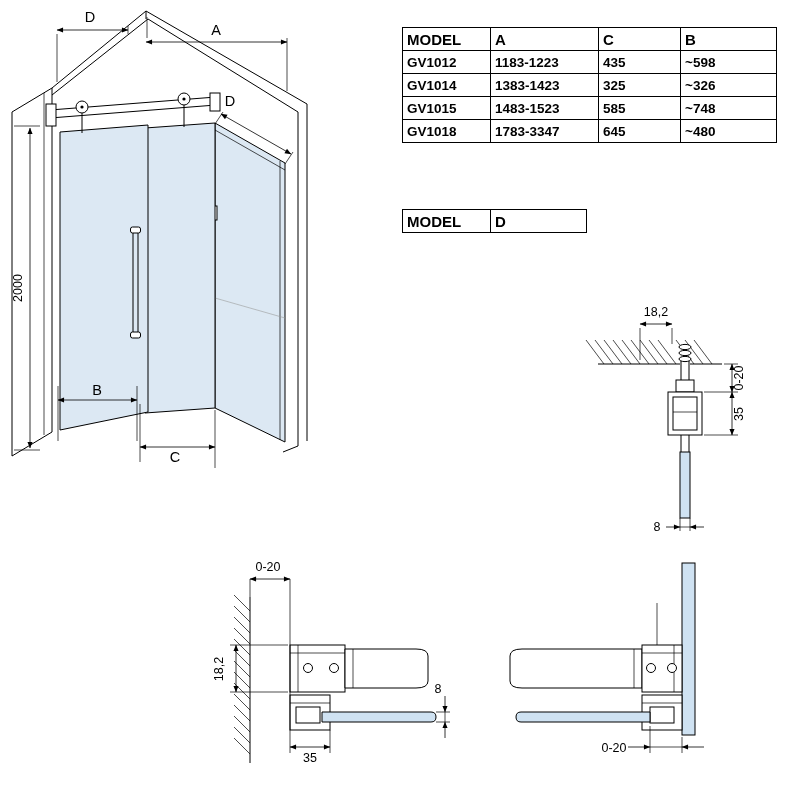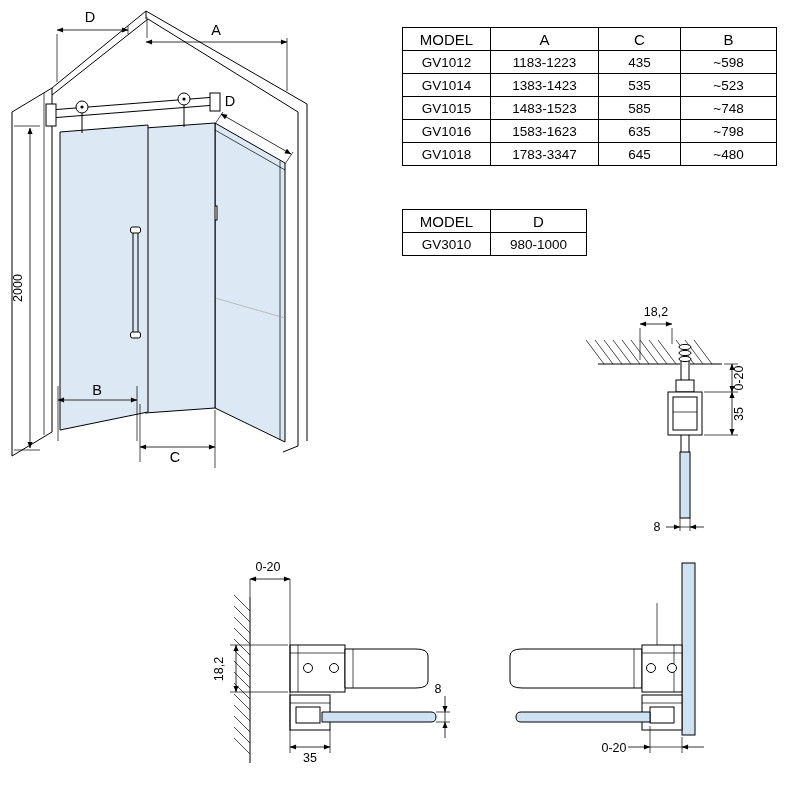--- a/index.html
+++ b/index.html
@@ -1,20 +1,20 @@
 <!DOCTYPE html>
 <html><head>
 <meta charset="utf-8">
 <style>
   html,body{margin:0;padding:0;background:#fff;}
   .canvas{position:relative;width:800px;height:800px;background:#ffffff;
           font-family:"Liberation Sans",sans-serif;color:#000;overflow:hidden;}
   .abs{position:absolute;}
   table.spec{border-collapse:collapse;background:#fff;table-layout:fixed;}
-  .spec th,.spec td{border:1px solid #000;text-align:center;font-weight:400;
+  .spec th,.spec td{border:1px solid #000;text-align:left;font-weight:700;
                     padding:1px 4px;height:20px;white-space:nowrap;}
   .spec th{font-size:15px;}
   .spec td{font-size:13.5px;}
   svg{display:block;}
   .ln{fill:none;stroke:#000;stroke-width:1;}
   .fw{fill:#fff;stroke:#000;stroke-width:1;}
   .thin{fill:none;stroke:#000;stroke-width:0.7;}
   .dim{fill:none;stroke:#000;stroke-width:0.8;}
   .ref{fill:none;stroke:#9a9a9a;stroke-width:0.6;}
   svg text{font-family:"Liberation Sans",sans-serif;font-size:12.5px;fill:#000;}
@@ -140,34 +140,28 @@
     <tbody>
       <tr>
         <td>GV1012</td>
         <td>1183-1223</td>
         <td>435</td>
         <td>~598</td>
       </tr>
       <tr>
         <td>GV1014</td>
         <td>1383-1423</td>
-        <td>535</td>
-        <td>~523</td>
+        <td>325</td>
+        <td>~326</td>
       </tr>
       <tr>
         <td>GV1015</td>
         <td>1483-1523</td>
         <td>585</td>
         <td>~748</td>
-      </tr>
-      <tr>
-        <td>GV1016</td>
-        <td>1583-1623</td>
-        <td>635</td>
-        <td>~798</td>
       </tr>
       <tr>
         <td>GV1018</td>
         <td>1783-3347</td>
         <td>645</td>
         <td>~480</td>
       </tr>
     </tbody>
   </table>
 
@@ -176,24 +170,20 @@
         <col style="width:88px">
         <col style="width:96px">
       </colgroup>
     <thead>
       <tr>
         <th>MODEL</th>
         <th>D</th>
       </tr>
     </thead>
     <tbody>
-      <tr>
-        <td>GV3010</td>
-        <td>980-1000</td>
-      </tr>
     </tbody>
   </table>
 
   <svg class="abs" style="left:580px;top:300px" width="210" height="255" viewBox="0 0 210 255">
     <g>
       <path class="thin" d="M24,64 L6,40 M33,64 L15,40 M42,64 L24,40 M51,64 L33,40 M60,64 L42,40 M69,64 L51,40 M78,64 L60,40 M87,64 L69,40 M96,64 L78,40 M114,64 L96,40 M123,64 L105,40 M132,64 L114,40"></path>
       <path class="ln" d="M18,64 L100,64 M110,64 L142,64"></path>
     </g>
     <g>
       <path class="ln" d="M101,61 L101,80 M109,61 L109,80"></path>

